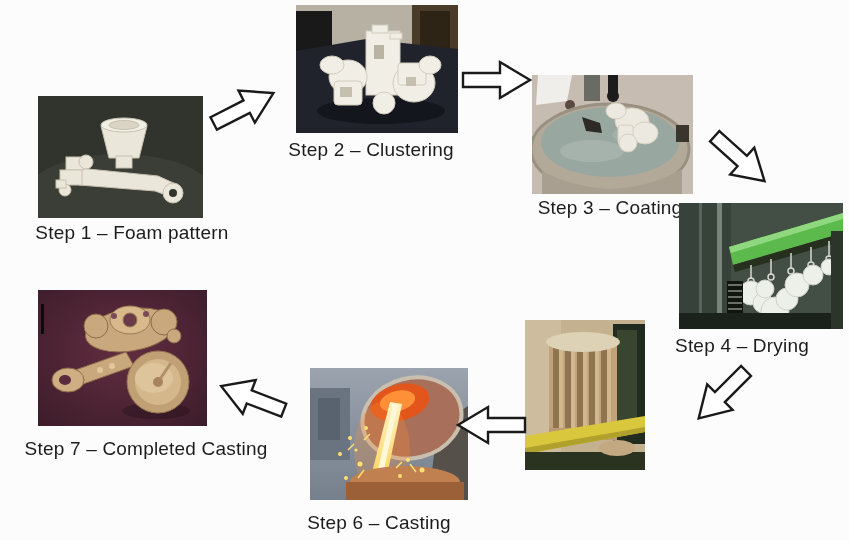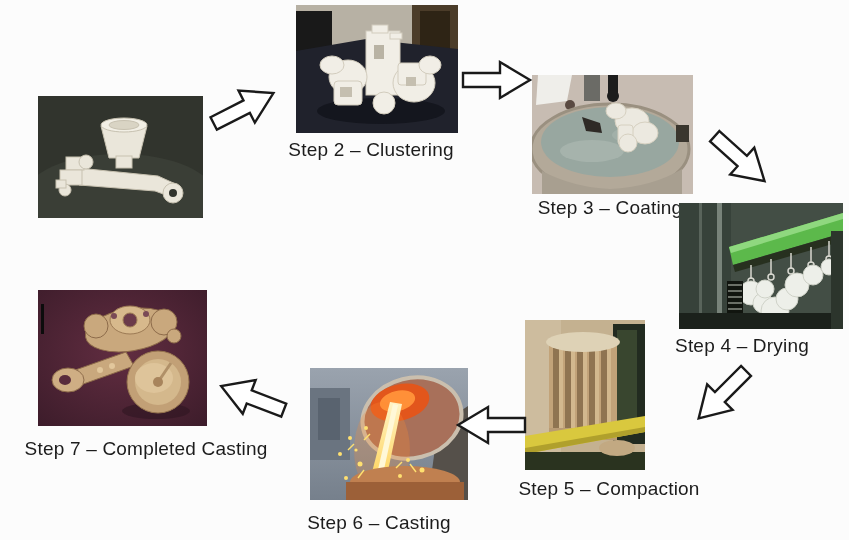--- a/index.html
+++ b/index.html
@@ -56,20 +56,21 @@
         <path d="M40,72 L120,80 L142,90 L139,103 L117,95 L41,89 Z"></path>
         <circle cx="135" cy="97" r="10"></circle>
         <circle cx="135" cy="97" r="4" fill="#31342d" stroke="none"></circle>
         <rect x="28" y="61" width="18" height="13"></rect>
         <rect x="22" y="74" width="22" height="15"></rect>
         <circle cx="27" cy="94" r="6"></circle>
         <circle cx="48" cy="66" r="7"></circle>
         <rect x="18" y="84" width="10" height="8"></rect>
       </g>
     </svg>
+    <div class="caption">Step 1 – Foam pattern</div>
   </div>
 
   <div class="step s2">
     <svg class="photo" viewBox="0 0 162 128" title="Foam patterns assembled into a cluster on a dark mat">
       <rect width="162" height="128" fill="#b7b1a4"></rect>
       <rect x="0" y="6" width="36" height="52" fill="#191919"></rect>
       <rect x="116" y="0" width="46" height="62" fill="#4b3c29"></rect>
       <rect x="124" y="6" width="30" height="48" fill="#2e2415"></rect>
       <polygon points="0,46 70,34 162,44 162,128 0,128" fill="#20222c"></polygon>
       <ellipse cx="85" cy="106" rx="64" ry="13" fill="#14161e"></ellipse>
@@ -184,21 +185,20 @@
         <rect x="58" y="24" width="4" height="84" fill="#d2b88e"></rect>
         <rect x="70" y="24" width="4" height="84" fill="#d2b88e"></rect>
         <rect x="82" y="24" width="4" height="84" fill="#d2b88e"></rect>
       </g>
       <ellipse cx="58" cy="22" rx="37" ry="10" fill="#ded2b6"></ellipse>
       <polygon points="0,116 120,96 120,112 0,134" fill="#d9c83e"></polygon>
       <polygon points="0,128 120,107 120,112 0,134" fill="#b0a02c"></polygon>
       <rect x="0" y="132" width="120" height="18" fill="#2a331f"></rect>
       <ellipse cx="92" cy="128" rx="18" ry="8" fill="#c2a982"></ellipse>
     </svg>
-    <div class="caption">Step 5 – Compaction</div>
   </div>
 
   <div class="step s6">
     <svg class="photo" viewBox="0 0 158 132" title="Molten metal pouring from a glowing ladle with sparks">
       <defs>
         <linearGradient id="p6bg" x1="0" y1="0" x2="0" y2="1">
           <stop offset="0" stop-color="#9aa3ae"></stop>
             <stop offset="1" stop-color="#76808c"></stop>
         </linearGradient>
         <linearGradient id="p6stream" x1="0" y1="0" x2="0" y2="1">

